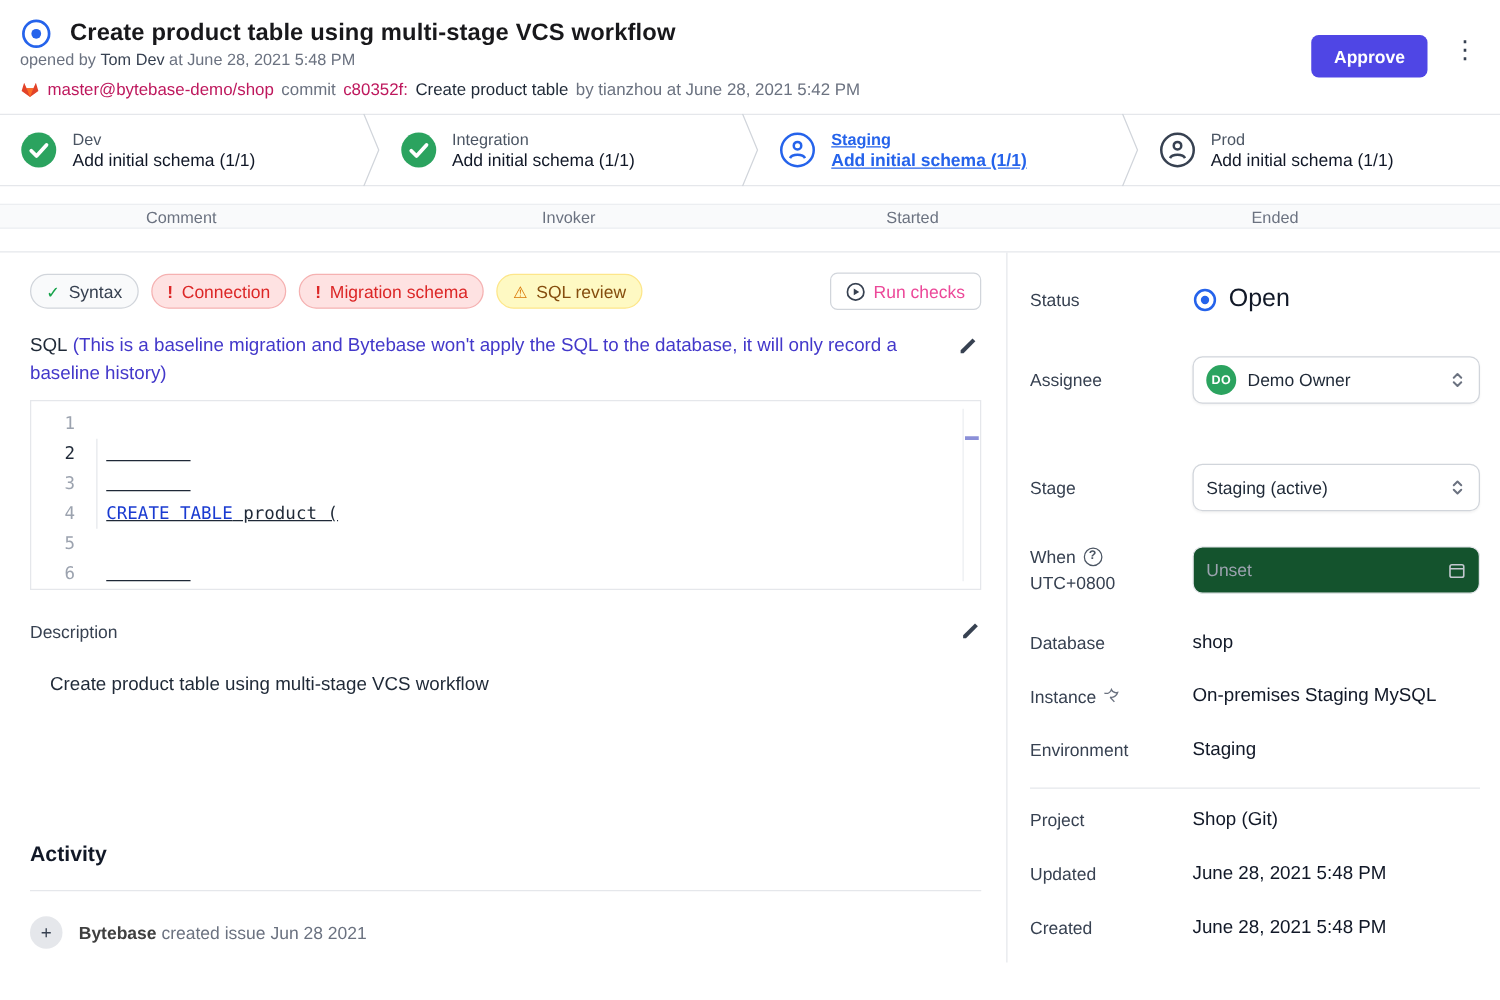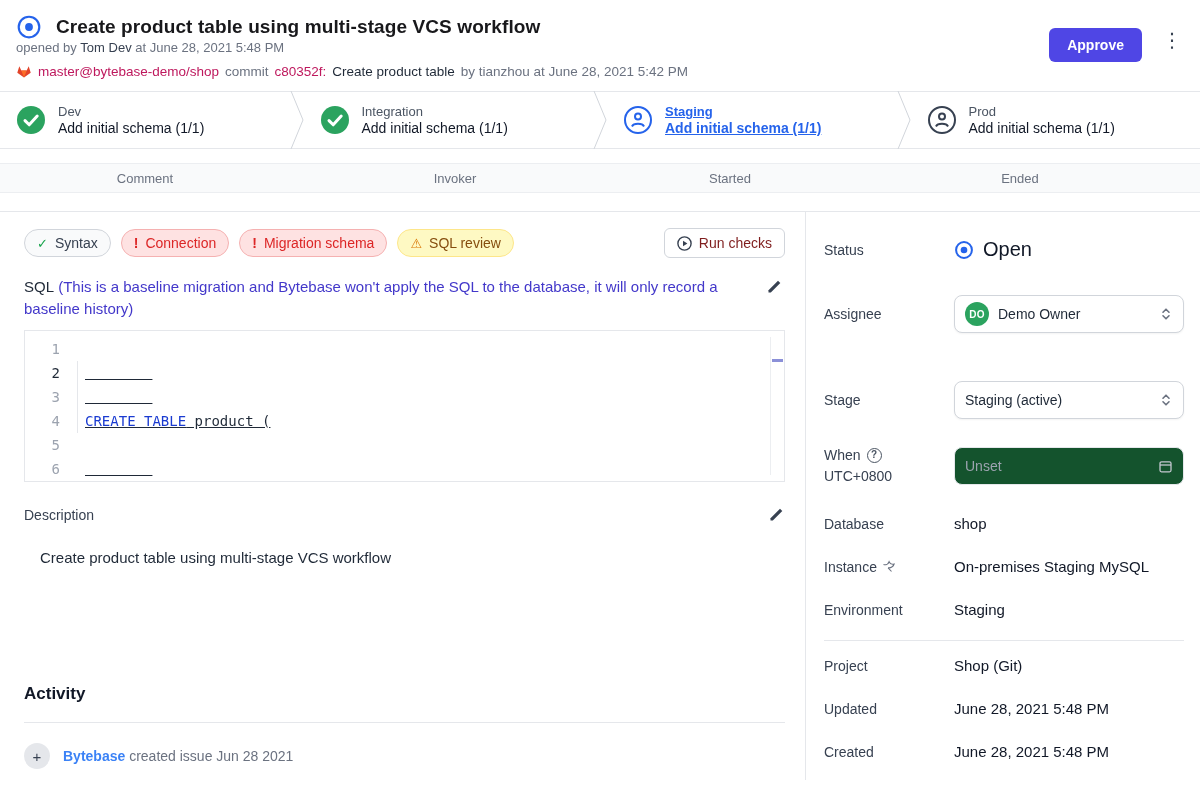--- a/index.html
+++ b/index.html
@@ -26,21 +26,21 @@
     height:58px; display:flex; align-items:stretch; }
   .stage { flex:1; display:flex; align-items:center; gap:12px; padding-left:16px; cursor:pointer; }
   .stage-icon { width:30px; height:30px; flex:0 0 auto; }
   .stage-name { font-size:13px; color:#4b5563; }
   .stage-task { font-size:14px; color:#111827; margin-top:1px; }
   .stage.active .stage-name, .stage.active .stage-task {
     color:#2563eb; font-weight:700; text-decoration:underline; }
   .stage-sep { align-self:stretch; display:flex; align-items:center; }
 
   
-  .task-header { margin-top:14px; height:30px; background:#f9fafb;
+  .task-header { margin-top:14px; height:20px; background:#f9fafb;
     border-top:1px solid #eceef1; border-bottom:1px solid #eceef1;
     display:grid; grid-template-columns:290px 330px 220px 1fr; align-items:center;
     font-size:13px; color:#6b7280; text-align:center; }
   .full-divider { margin-top:18px; border-top:1px solid #e5e7eb; }
 
   
   .content { display:flex; height:568px; }
   .main { flex:1; padding:16px 20px 0 24px; min-width:0; }
   .sidebar { width:395px; border-left:1px solid #e5e7eb; padding:26px 16px 0 18px; }
 
@@ -49,21 +49,21 @@
   .badge { display:inline-flex; align-items:center; gap:7px; height:28px; padding:0 12px;
     border-radius:999px; font-size:14px; cursor:pointer; }
   .badge.pass { background:#f9fafb; border:1px solid #d1d5db; color:#374151; }
   .badge.pass .badge-ico { color:#16a34a; font-size:13px; }
   .badge.err { background:#fee2e2; border:1px solid #f5b1b1; color:#dc2626; }
   .badge.err .badge-ico { font-weight:700; }
   .badge.warn { background:#fef9c3; border:1px solid #fde68a; color:#854d0e; }
   .badge.warn .badge-ico { color:#d97706; font-size:13px; }
   .run-checks { margin-left:auto; display:inline-flex; align-items:center; gap:7px;
     background:#fff; border:1px solid #d1d5db; border-radius:6px; padding:6px 12px;
-    font-size:14px; color:#7f1d1d; cursor:pointer; font-family:inherit; }
+    font-size:14px; color:#ec4899; cursor:pointer; font-family:inherit; }
 
   
   .sql-head { position:relative; margin-top:18px; padding-right:44px; font-size:15px; line-height:22px; }
   .sql-label { color:#1f2937; font-weight:500; }
   .sql-note { color:#4338ca; }
   .edit-btn { position:absolute; right:2px; top:2px; cursor:pointer; line-height:0; }
 
   .editor { position:relative; margin-top:10px; height:152px; border:1px solid #e5e7eb;
     display:flex; font-family:"DejaVu Sans Mono", monospace; font-size:14px; line-height:24px;
     padding:6px 0; overflow:hidden; }
@@ -82,21 +82,21 @@
   .desc-label { font-size:14px; color:#374151; }
   .desc-text { margin-top:26px; padding-left:16px; font-size:15px; color:#1f2937; }
 
   
   .activity-heading { margin-top:118px; font-size:17px; font-weight:600; color:#111827; }
   .activity-hr { margin-top:18px; border:none; border-top:1px solid #e5e7eb; }
   .activity-item { margin-top:20px; display:flex; align-items:center; gap:13px; }
   .plus-avatar { width:26px; height:26px; border-radius:50%; background:#e5e7eb;
     color:#374151; font-size:15px; display:flex; align-items:center; justify-content:center; }
   .activity-text { font-size:14px; color:#6b7280; }
-  .activity-text .actor { color:#3b82f6; font-weight:700; }
+  .activity-text .actor { color:#404040; font-weight:700; }
 
   
   .srow { display:flex; align-items:center; }
   .srow .slabel { width:130px; flex:0 0 auto; font-size:14px; color:#374151;
     display:flex; align-items:center; gap:5px; }
   .srow .svalue { font-size:15px; color:#111827; font-weight:500; }
   .control { flex:1; height:38px; border:1px solid #d1d5db; border-radius:8px; background:#fff;
     display:flex; align-items:center; padding:0 10px; gap:9px; cursor:pointer;
     box-shadow:0 1px 2px rgba(0,0,0,.05); }
   .control .ctext { font-size:14px; color:#1f2937; }

